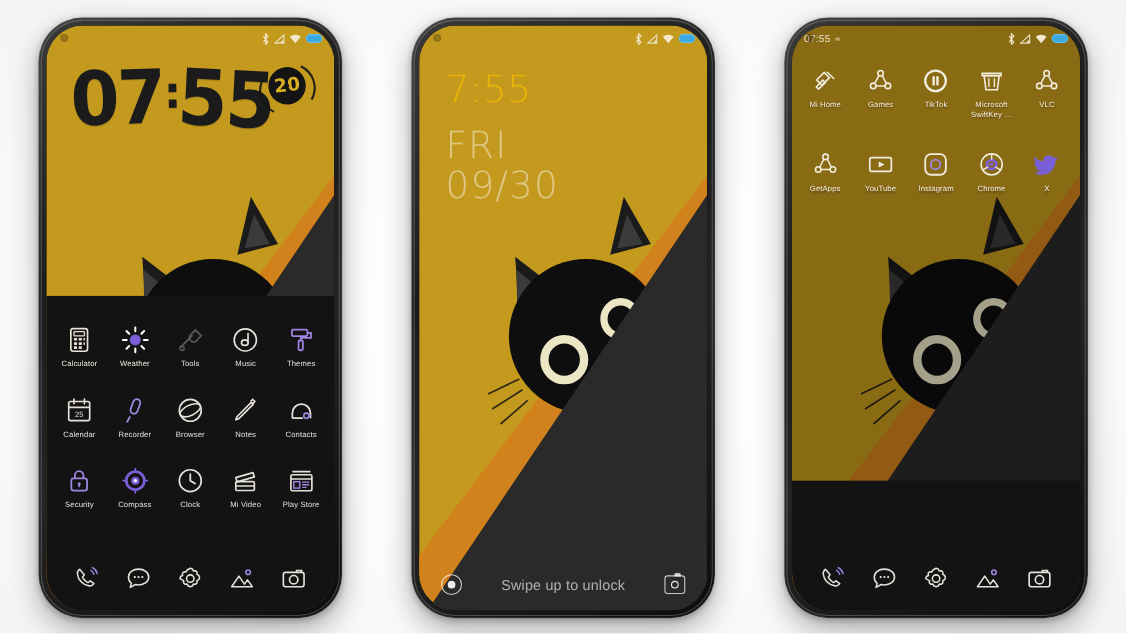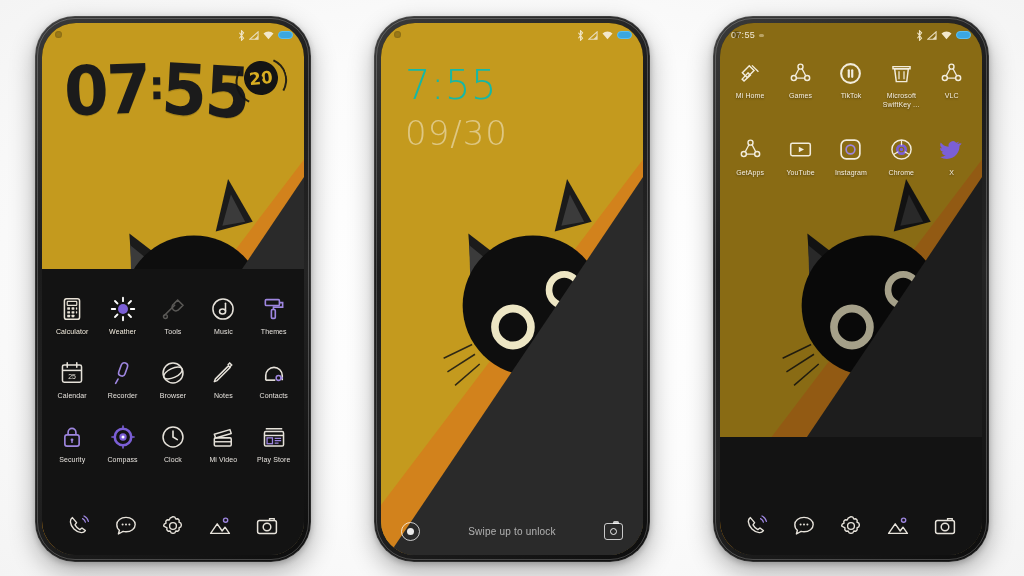--- a/index.html
+++ b/index.html
@@ -109,34 +109,34 @@
   .dock{
     position:absolute; left:0; right:0; bottom:16px; z-index:5;
     display:flex; justify-content:space-around; padding:0 14px;
   }
   .dock .glyph{ width:26px; height:26px; display:flex; align-items:center; justify-content:center; cursor:pointer; }
 
   
   .lock-time{
     position:absolute; left:24px; top:42px; z-index:5;
     font-family:"DejaVu Sans", sans-serif; font-weight:300;
-    font-size:40px; line-height:1; color:#14b8a6; letter-spacing:.5px;
+    font-size:34px; line-height:1; color:#eab308; letter-spacing:.5px;
   }
   .lock-date{
     position:absolute; left:24px; top:92px; z-index:5;
     font-family:"DejaVu Sans", sans-serif; font-weight:300;
     font-size:34px; line-height:1.07; color:rgba(255,255,255,.45);
     letter-spacing:1px;
   }
   .lock-bottom{
     position:absolute; left:0; right:0; bottom:14px; z-index:5;
     display:flex; align-items:center; justify-content:space-between;
     padding:0 20px;
   }
-  .lock-hint{ font-size:10px; color:rgba(255,255,255,.62); letter-spacing:.2px; }
+  .lock-hint{ font-size:13px; color:rgba(255,255,255,.62); letter-spacing:.2px; }
   .torch-btn{
     width:19px; height:19px; border-radius:50%;
     border:1.4px solid rgba(255,255,255,.75);
     display:flex; align-items:center; justify-content:center; cursor:pointer;
   }
   .torch-btn i{ width:7px; height:7px; border-radius:50%; background:rgba(255,255,255,.9); display:block; }
   .cam-btn{
     width:19px; height:17px; border-radius:3px;
     border:1.4px solid rgba(255,255,255,.75);
     display:flex; align-items:center; justify-content:center; cursor:pointer; position:relative;
@@ -598,20 +598,21 @@
             <svg width="11" height="9" viewBox="0 0 13 10">
                 <path d="M6.5 9.4L0.6 2.6a9 9 0 0111.8 0z" fill="#f2e8cc"></path>
               </svg>
           </span>
           <span class="ic-batt"></span>
         </div>
       </div>
 
       <div class="lock-time">7:55</div>
       <div class="lock-date">
+        <div>FRI</div>
         <div>09/30</div>
       </div>
 
       <div class="lock-bottom">
         <span class="torch-btn">
             <i></i>
           </span>
         <span class="lock-hint">Swipe up to unlock</span>
         <span class="cam-btn">
             <i></i>

